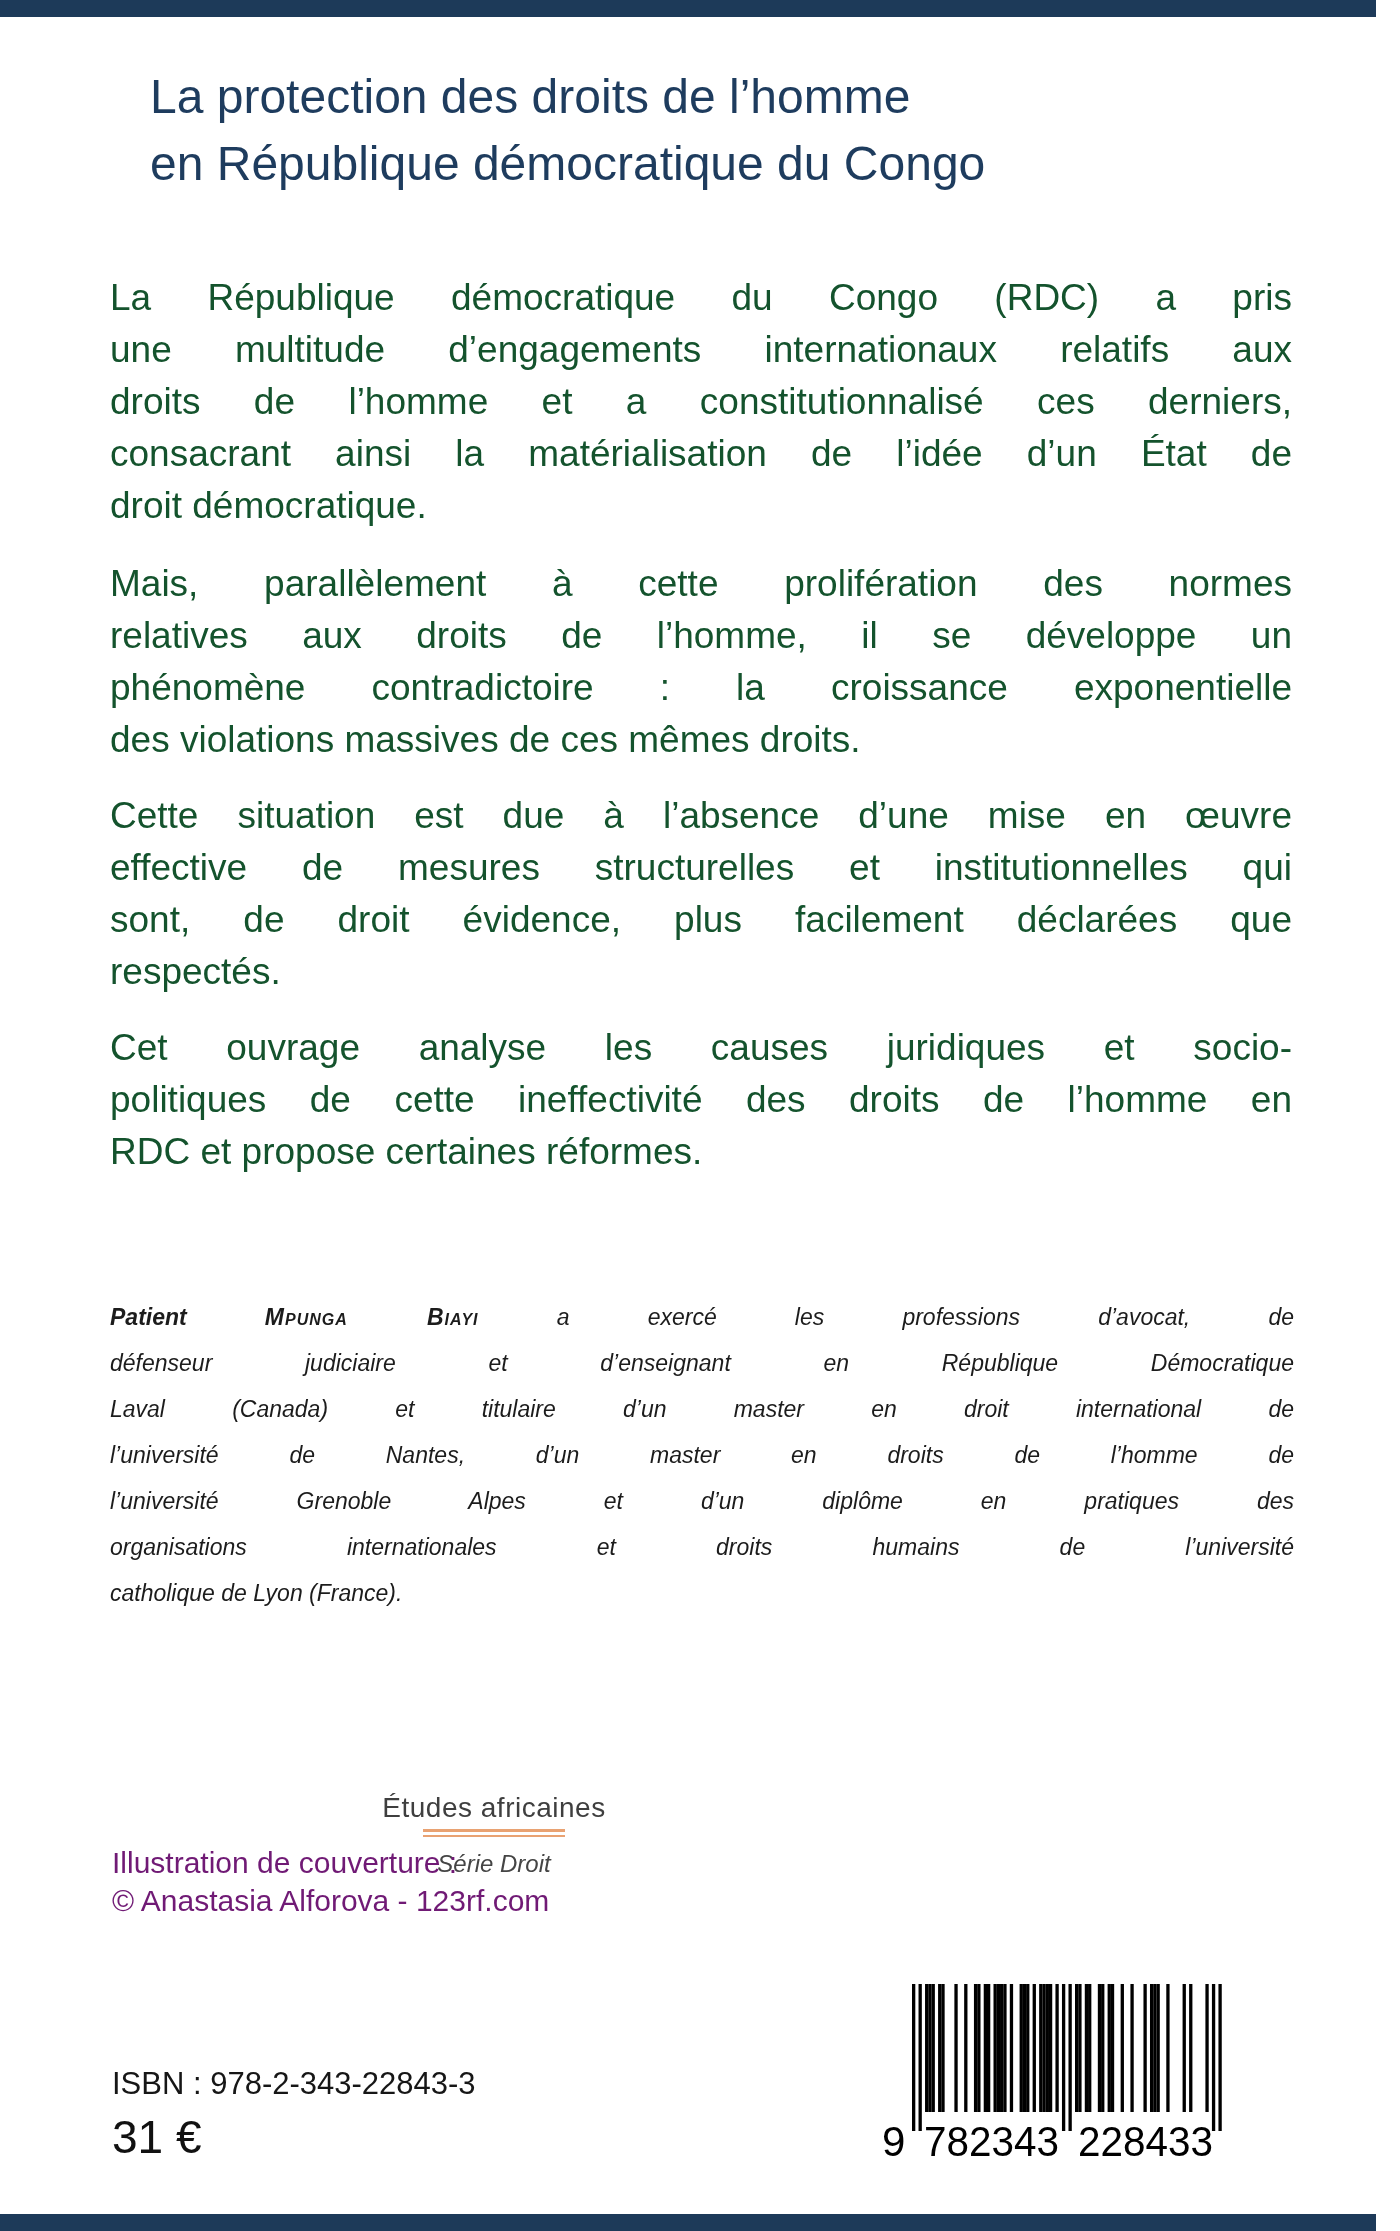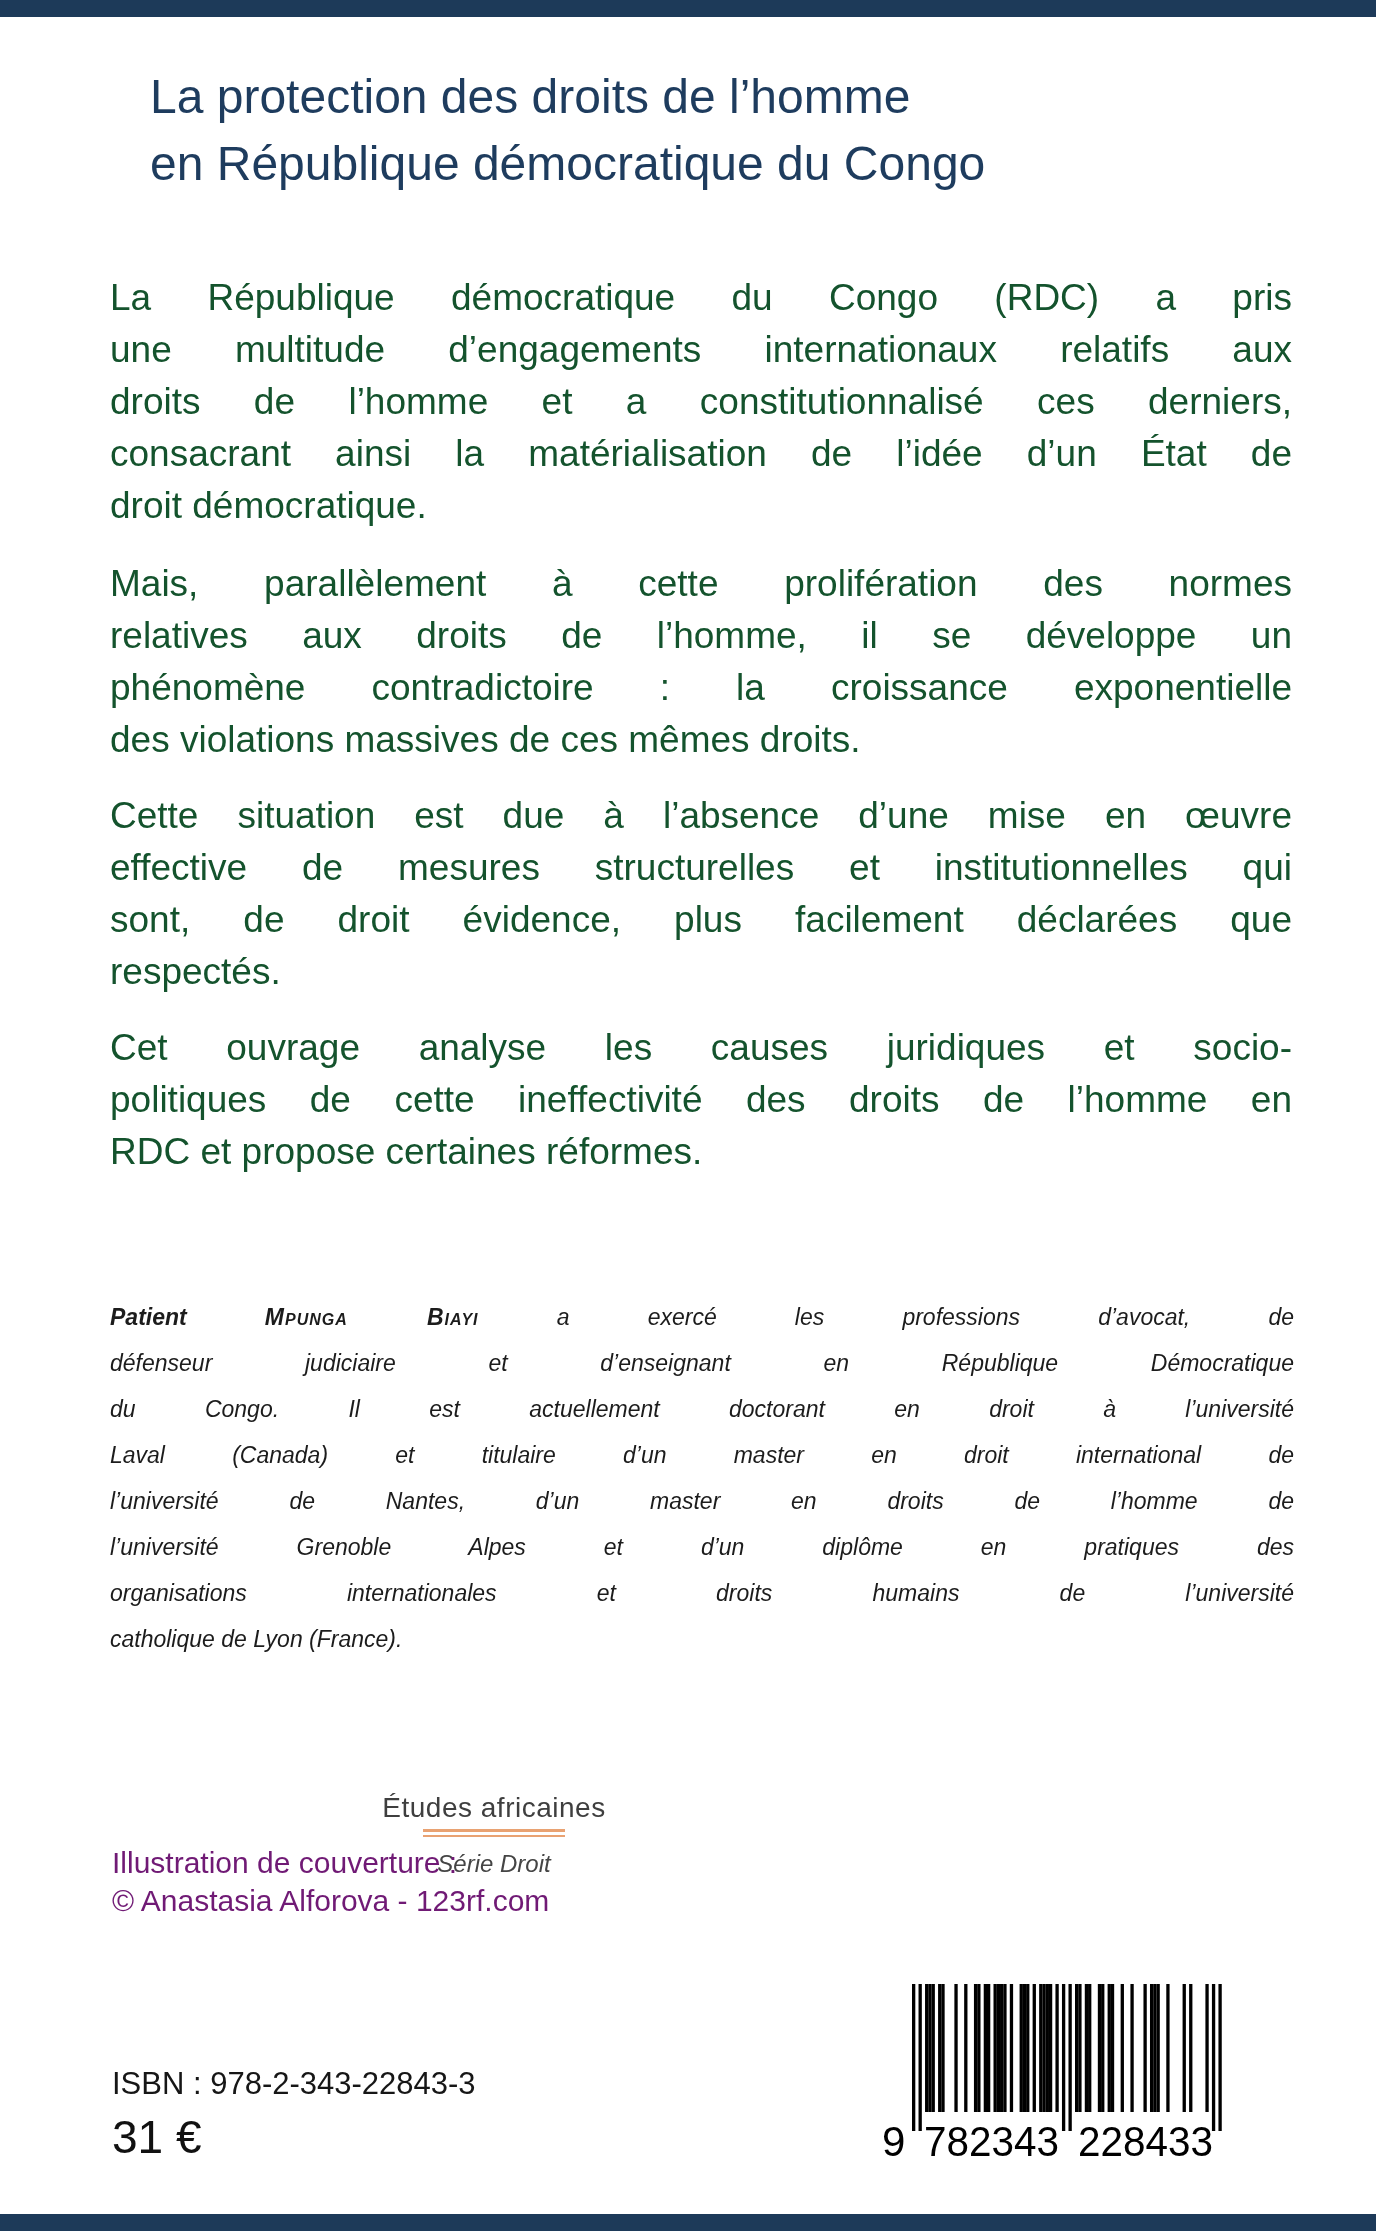--- a/index.html
+++ b/index.html
@@ -76,21 +76,20 @@
       <div class="jl">politiques de cette ineffectivité des droits de l’homme en</div>
       <div class="jl last">RDC et propose certaines réformes.</div>
     </div>
 
   <div class="bio">
     <div class="jl">
       <span class="bold">Patient </span><span class="sc">Mpunga Biayi</span><span> a exercé les professions d’avocat, de</span>
     </div>
     <div>
         <div class="jl">défenseur judiciaire et d’enseignant en République Démocratique</div>
-        <div class="jl">du Congo. Il est actuellement doctorant en droit à l’université</div>
         <div class="jl">Laval (Canada) et titulaire d’un master en droit international de</div>
         <div class="jl">l’université de Nantes, d’un master en droits de l’homme de</div>
         <div class="jl">l’université Grenoble Alpes et d’un diplôme en pratiques des</div>
         <div class="jl">organisations internationales et droits humains de l’université</div>
         <div class="jl last">catholique de Lyon (France).</div>
       </div>
   </div>
 
   <div class="series">
     <div class="coll">Études africaines</div>

